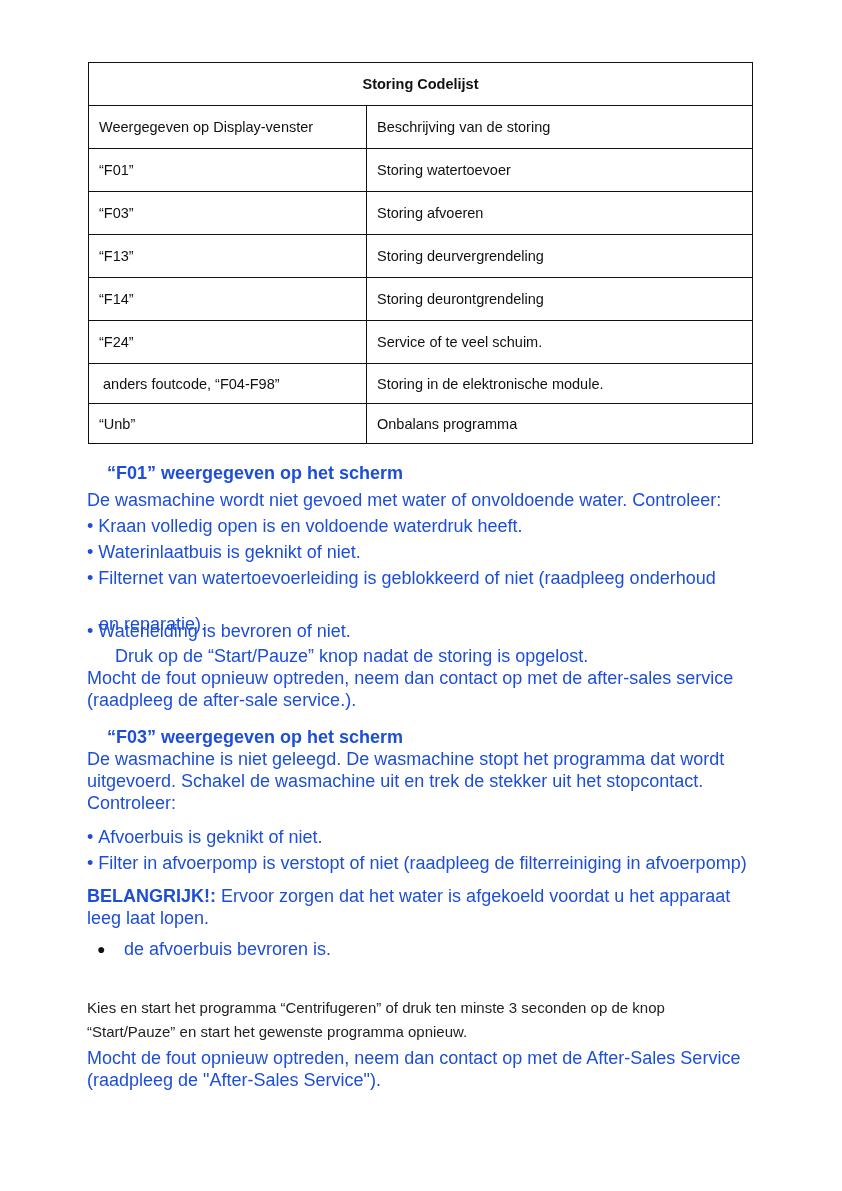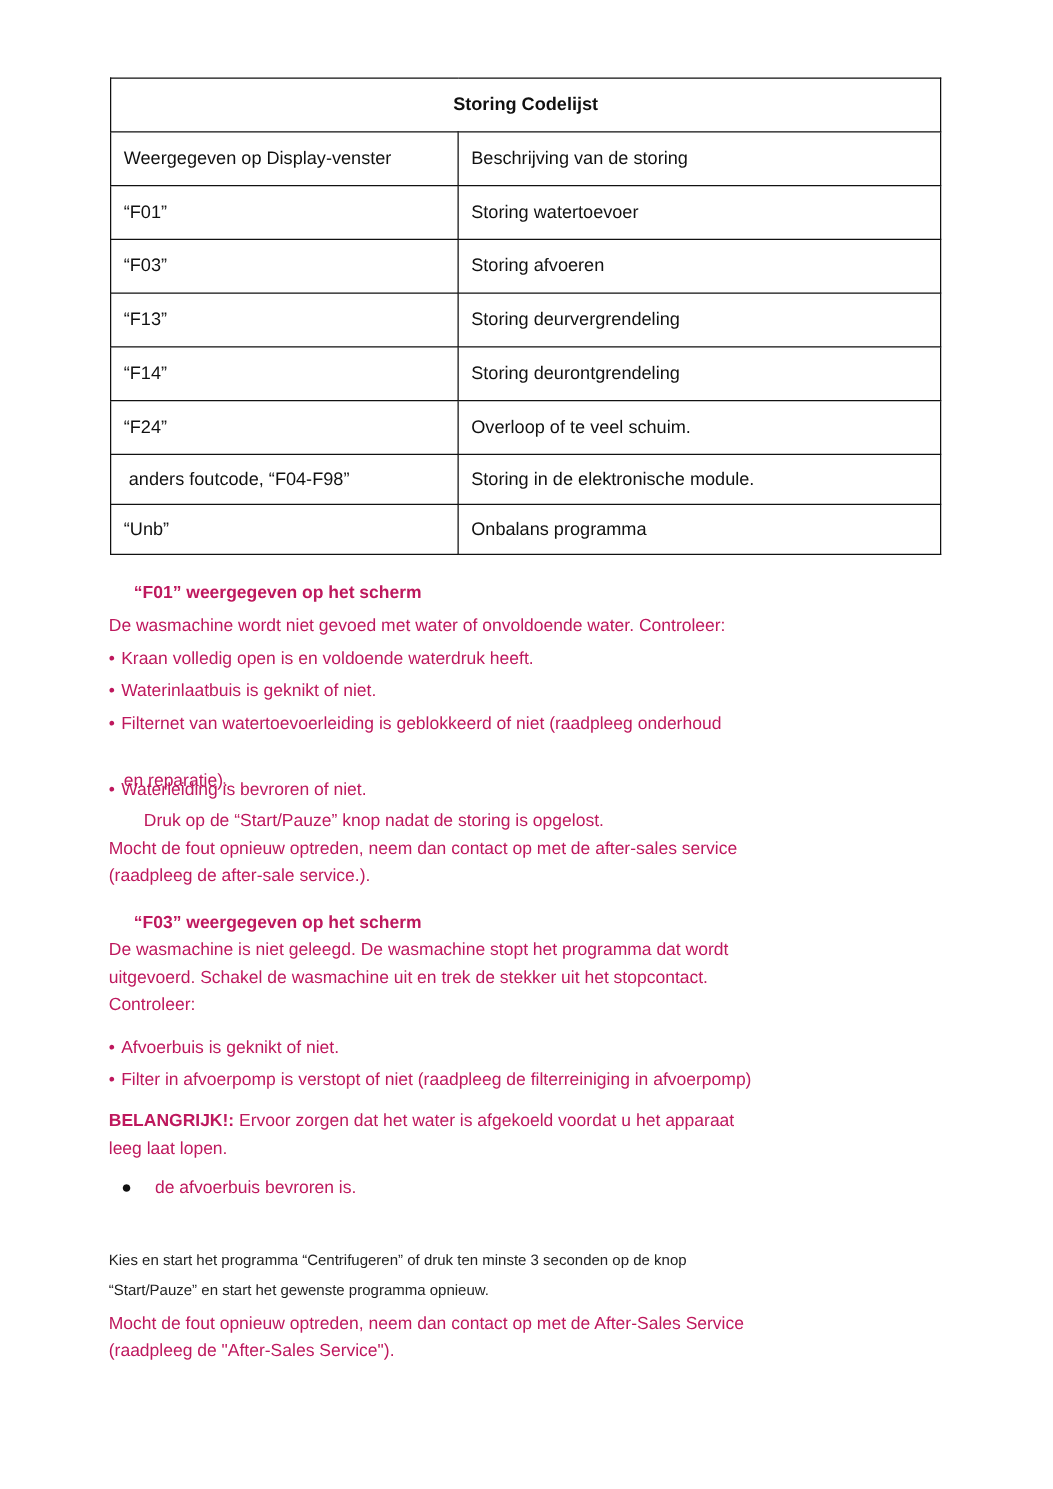--- a/index.html
+++ b/index.html
@@ -9,25 +9,25 @@
 
   table.codes { position: absolute; left: 88px; top: 62px; width: 665px;
                 border-collapse: collapse; font-size: 14.5px; }
   table.codes td, table.codes th { border: 1.3px solid #111; padding: 0 0 0 10px;
                 text-align: left; font-weight: normal; vertical-align: middle; }
   table.codes th.title { text-align: center; font-weight: bold; height: 42px; padding: 0; }
   table.codes td.c1 { width: 267px; }
   table.codes tr.r { height: 43px; margin-left: 20px; }
   table.codes tr.r.short { height: 40px; }
 
-  .txt { position: absolute; left: 87px; font-size: 14px; line-height: 20px; white-space: nowrap; color: #be185d; }
+  .txt { position: absolute; left: 87px; font-size: 18px; line-height: 20px; white-space: nowrap; color: #1d4ed8; }
   .h { font-weight: bold; left: 107px; }
   .bullet::before { content: "\2022"; margin-right: 5px; }
   .cont { left: 99px; }
-  .small { font-size: 12px; color: #222; }
+  .small { font-size: 15px; color: #222; }
   .b { font-weight: bold; }
   .dot { position: absolute; left: 97px; font-size: 14px; }
   .pnum { position: absolute; top: 1219px; left: 0; width: 842px; text-align: center;
           font-family: "Liberation Serif", serif; font-size: 14px; }
 </style>
 </head>
 <body>
 
 <div class="page">
 
@@ -51,21 +51,21 @@
     <tr class="r">
       <td class="c1">“F13”</td>
       <td>Storing deurvergrendeling</td>
     </tr>
     <tr class="r">
       <td class="c1">“F14”</td>
       <td>Storing deurontgrendeling</td>
     </tr>
     <tr class="r">
       <td class="c1">“F24”</td>
-      <td>Overloop of te veel schuim.</td>
+      <td>Service of te veel schuim.</td>
     </tr>
     <tr class="r short">
       <td class="c1" style="white-space:pre"> anders foutcode, “F04-F98”</td>
       <td>Storing in de elektronische module.</td>
     </tr>
     <tr class="r short">
       <td class="c1">“Unb”</td>
       <td>Onbalans programma</td>
     </tr>
   </tbody>

